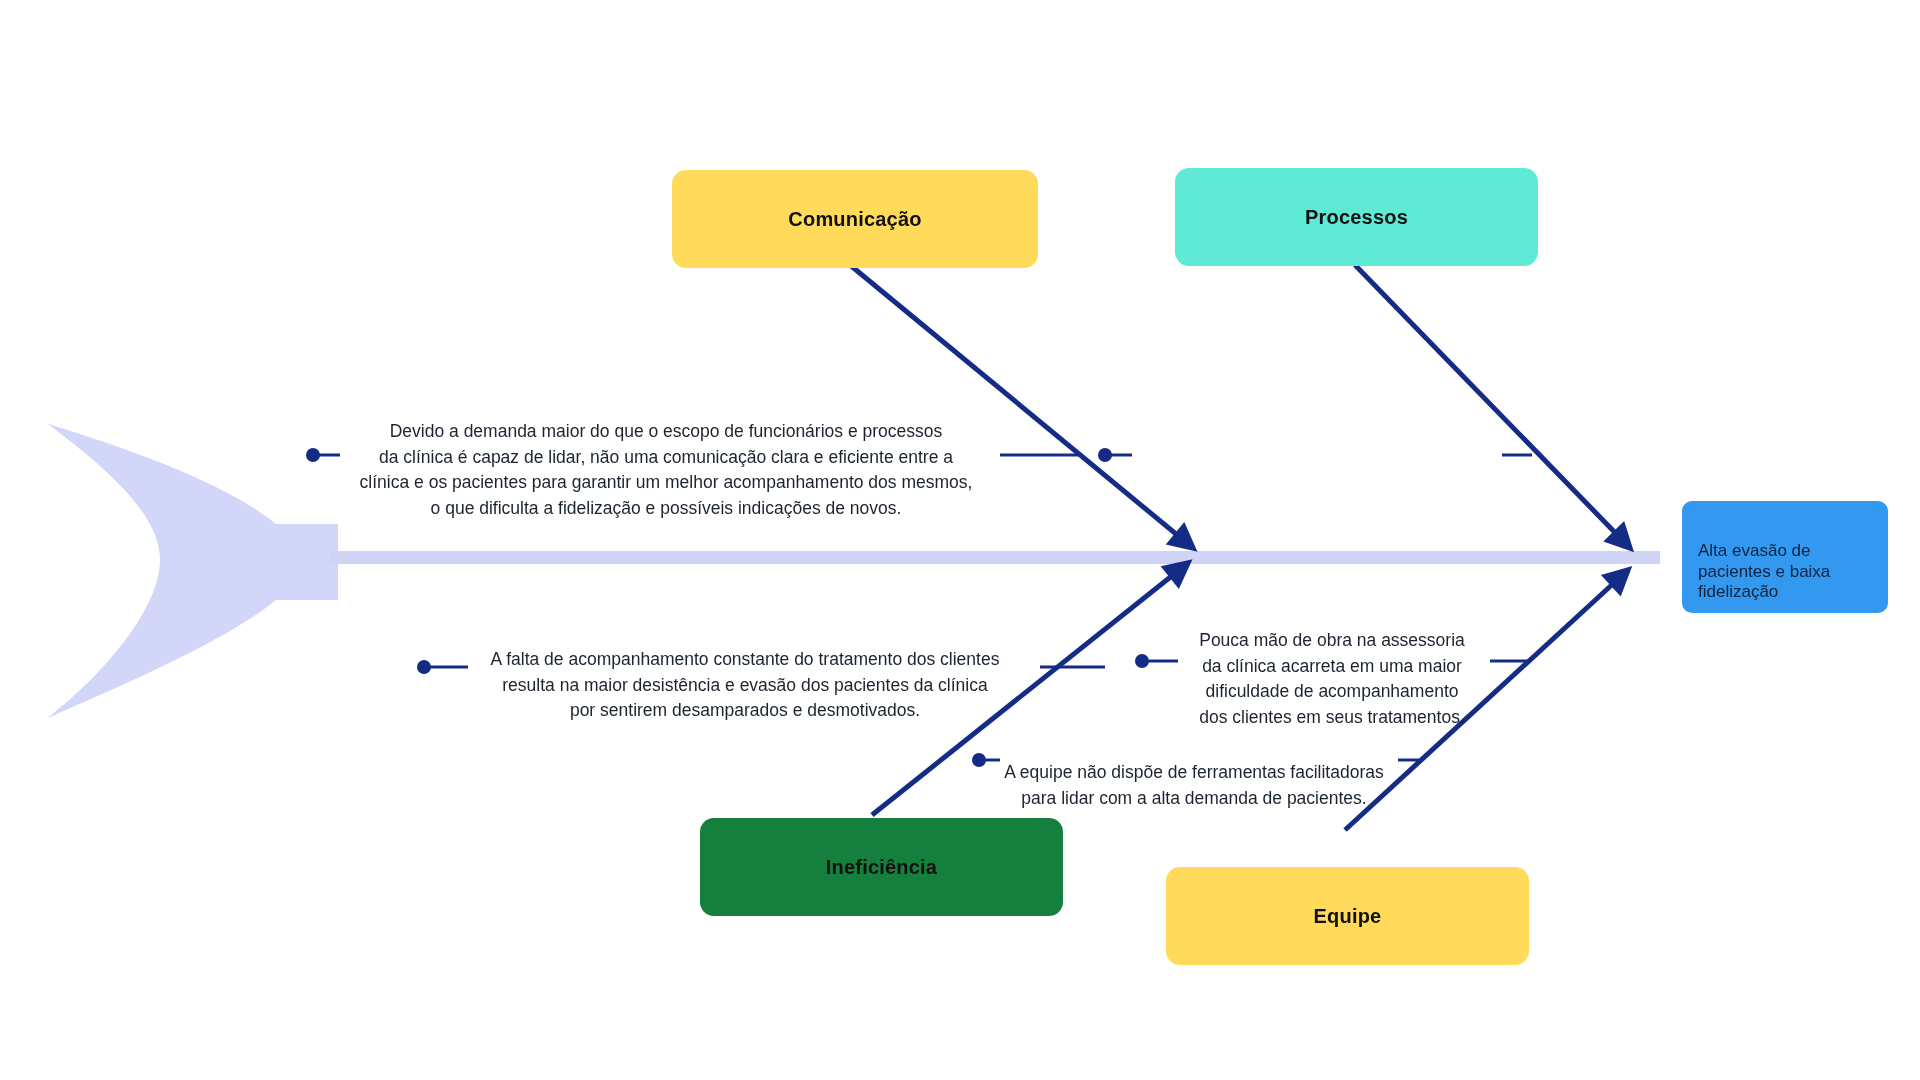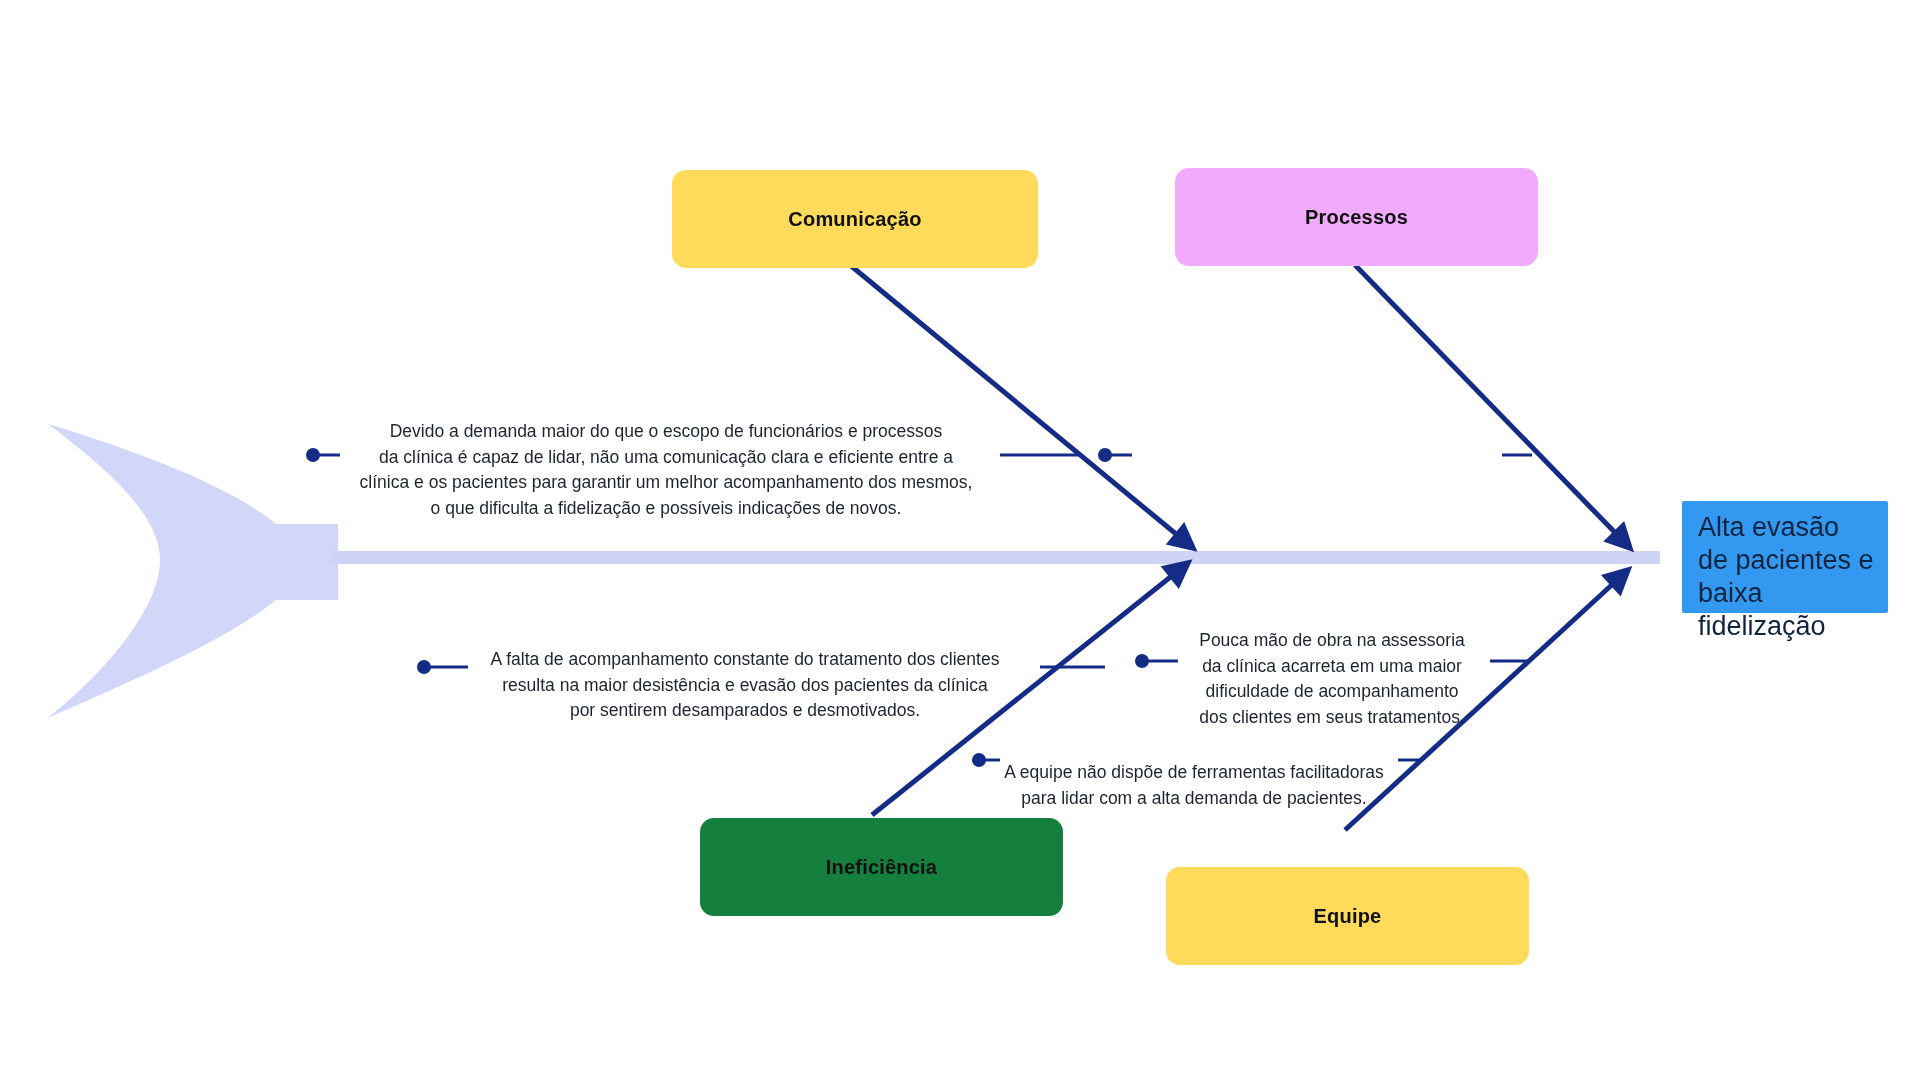--- a/index.html
+++ b/index.html
@@ -47,26 +47,26 @@
     font-size: 20px;
     letter-spacing: 0.2px;
     color: #111111;
     line-height: 1.2;
     padding: 6px 14px;
   }
 
   
   .effect-box {
     position: absolute;
-    border-radius: 2px;
+    border-radius: 10px;
     display: flex;
-    align-items: flex-start;
+    align-items: flex-end;
     justify-content: flex-start;
     text-align: left;
-    font-size: 27px;
+    font-size: 17px;
     line-height: 1.22;
     color: #10233f;
     padding: 10px 14px 10px 16px;
   }
 
   
   .cause-text {
     position: absolute;
     text-align: center;
     font-size: 17.5px;
@@ -129,21 +129,21 @@
 
     <circle cx="979" cy="760" r="7" fill="#152C86"></circle>
     <line x1="979" y1="760" x2="1000" y2="760" stroke="#152C86" stroke-width="3"></line>
     <line x1="1398" y1="760" x2="1420" y2="760" stroke="#152C86" stroke-width="3"></line>
   </svg>
 
   <div class="cat-box" style="left:672px; top:170px; width:366px; height:98px; background:#FFDA5B;">
     <span>Comunicação</span>
   </div>
 
-  <div class="cat-box" style="left:1175px; top:168px; width:363px; height:98px; background:#f0abfc;">
+  <div class="cat-box" style="left:1175px; top:168px; width:363px; height:98px; background:#5eead4;">
     <span>Processos</span>
   </div>
 
   <div class="cat-box" style="left:700px; top:818px; width:363px; height:98px; background:#15803d;">
     <span>Ineficiência</span>
   </div>
 
   <div class="cat-box" style="left:1166px; top:826px; width:363px; height:98px; background:#FFDA5B;margin-top:41px;">
     <span>Equipe</span>
   </div>

